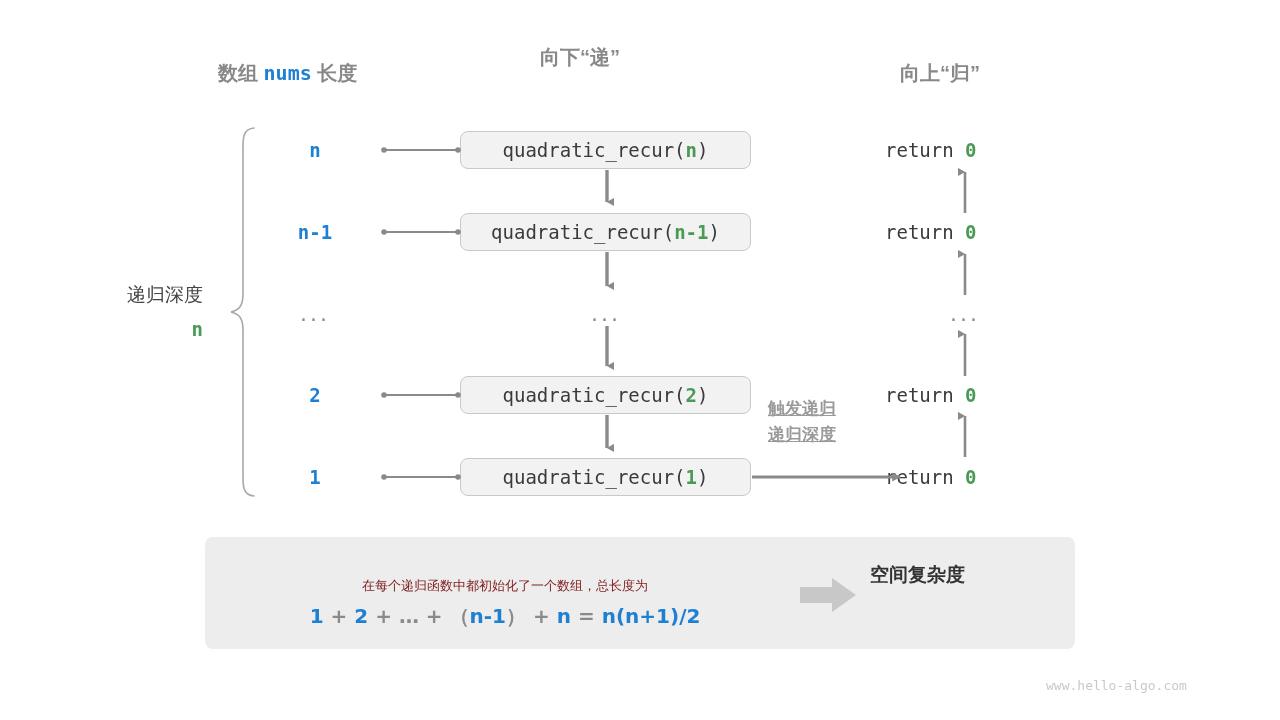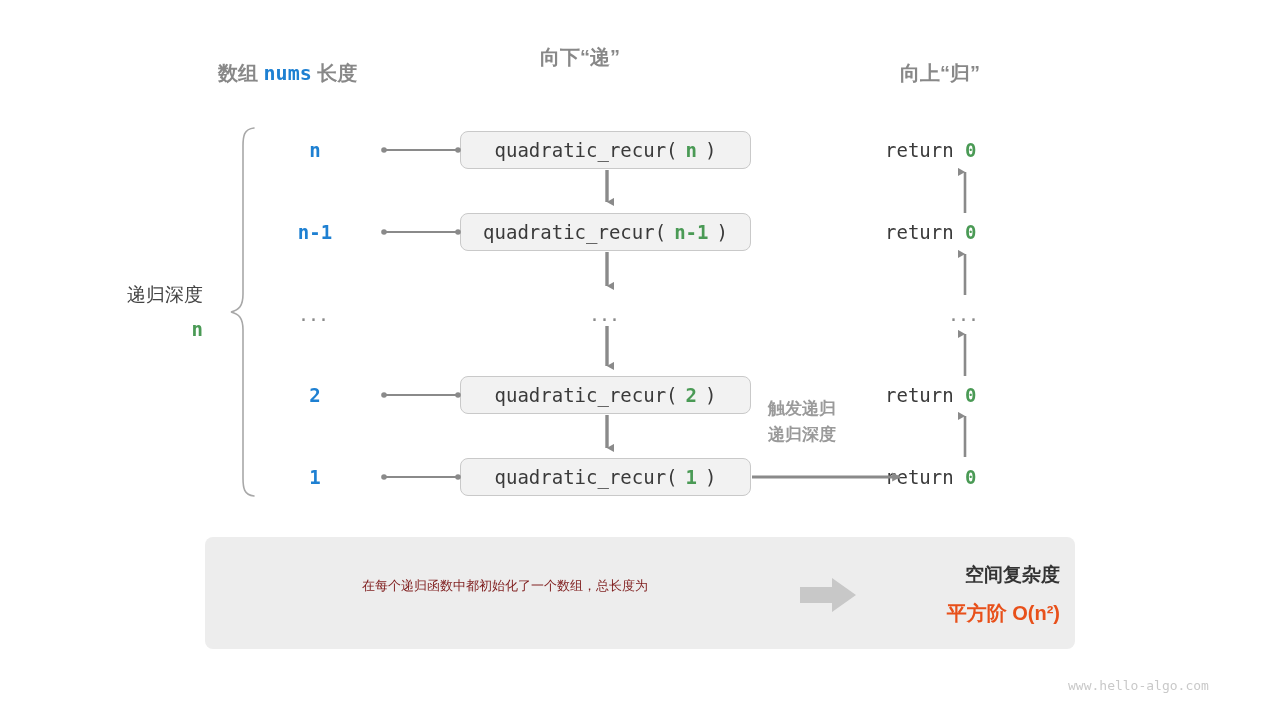--- a/index.html
+++ b/index.html
@@ -55,21 +55,20 @@
     box-sizing:border-box;
     background:#F2F2F2;
     border:1px solid #C9C9C9;
     border-radius:8px;
     height:38px;
     display:flex;align-items:center;justify-content:center;
     font-family:"DejaVu Sans Mono","Liberation Mono",monospace;
     font-size:19px;
     color:#3a3a3a;
     white-space:nowrap;
-    gap:8px;
   }
   .callbox .arg{color:#4A9A55;font-weight:bold;}
 
   
   .retlabel{
     position:absolute;
     font-family:"DejaVu Sans Mono","Liberation Mono",monospace;
     font-size:19px;color:#3a3a3a;white-space:nowrap;
     width:160px;text-align:left;
   }
@@ -92,21 +91,21 @@
   .sum-text{
     position:absolute;
     text-align:center;white-space:nowrap;
   }
   .sum-line1{font-size:13px;color:#7f1d1d;margin-top:14px;}
   .sum-formula{
     font-size:20px;font-weight:bold;color:#8a8a8a;
     font-family:"DejaVu Sans","Liberation Sans",sans-serif;
   }
   .sum-formula .b{color:#1E80D2;}
-  .sum-right{position:absolute;text-align:right;white-space:nowrap;}
+  .sum-right{position:absolute;text-align:left;white-space:nowrap;}
   .sum-right .t1{font-size:19px;font-weight:bold;color:#333333;display:block;}
   .sum-right .t2{font-size:20px;font-weight:bold;color:#E8501A;display:block;margin-top:12px;}
 
   .watermark{
     position:absolute;
     font-family:"DejaVu Sans Mono","Liberation Mono",monospace;
     font-size:13px;color:#C9C9C9;white-space:nowrap;
   }
   svg{display:block;}
   .svg-layer{position:absolute;left:0;top:0;width:1280px;height:720px;pointer-events:none;}
@@ -176,21 +175,21 @@
   <div class="dots" style="left:925px;top:303px;">...</div>
   <div class="retlabel" style="left:885px;top:384px;">
     <span>return</span>
     <span class="zero">0</span>
   </div>
   <div class="retlabel" style="left:885px;top:466px;">
     <span>return</span>
     <span class="zero">0</span>
   </div>
 
-  <div class="term-note" style="left:768px;top:396px;">
+  <div class="term-note" style="left:768px;top:396px;text-decoration:underline;">
     <span>触发递归</span><br>
     <span>递归深度</span>
   </div>
 
   <svg class="svg-layer">
     <defs>
       <marker id="arrowDown" markerWidth="9" markerHeight="9" refX="4.5" refY="7.6" orient="auto" markerUnits="userSpaceOnUse">
         <path d="M0.4,0.6 L4.5,7.8 L8.6,0.6 Z" fill="#8a8a8a"></path>
       </marker>
       <marker id="arrowUp" markerWidth="9" markerHeight="9" refX="4.5" refY="7.6" orient="auto" markerUnits="userSpaceOnUse">
@@ -235,27 +234,39 @@
       <line x1="965" y1="295" x2="965" y2="254" marker-end="url(#arrowUp)"></line>
       <line x1="965" y1="376" x2="965" y2="334" marker-end="url(#arrowUp)"></line>
       <line x1="965" y1="457" x2="965" y2="416" marker-end="url(#arrowUp)"></line>
     </g>
   </svg>
 
   <div class="summary" style="left:205px;top:537px;width:870px;height:112px;"></div>
 
   <div class="sum-text sum-line1" style="left:225px;top:563px;width:560px;">在每个递归函数中都初始化了一个数组，总长度为</div>
 
+  <div class="sum-text sum-formula" style="left:225px;top:603px;width:560px;">
+    <span class="b">1</span>
+    <span>+</span>
+    <span class="b">2</span>
+    <span>+</span>
+    <span>…</span>
+    <span>+</span>
+    <span>（</span><span class="b">n-1</span><span>）</span>
+    <span>+</span>
+    <span class="b">n</span>
+    <span>=</span>
+    <span class="b">n(n+1)/2</span>
+  </div>
 
   <div style="position:absolute;left:800px;top:578px;">
     <svg width="56" height="34" viewBox="0 0 56 34">
       <path d="M0,9 L32,9 L32,0 L56,17 L32,34 L32,25 L0,25 Z" fill="#C8C8C8"></path>
     </svg>
   </div>
 
   <div class="sum-right" style="left:870px;top:562px;width:190px;">
     <span class="t1">空间复杂度</span>
-    <span class="t2">平方阶 O(n²)</span>
-  </div>
-
-  <div class="watermark" style="left:1068px;top:678px;">www.hello-algo.com</div>
+  </div>
+
+  <div class="watermark" style="left:1046px;top:678px;">www.hello-algo.com</div>
 
 </div>
 
 </body></html>

